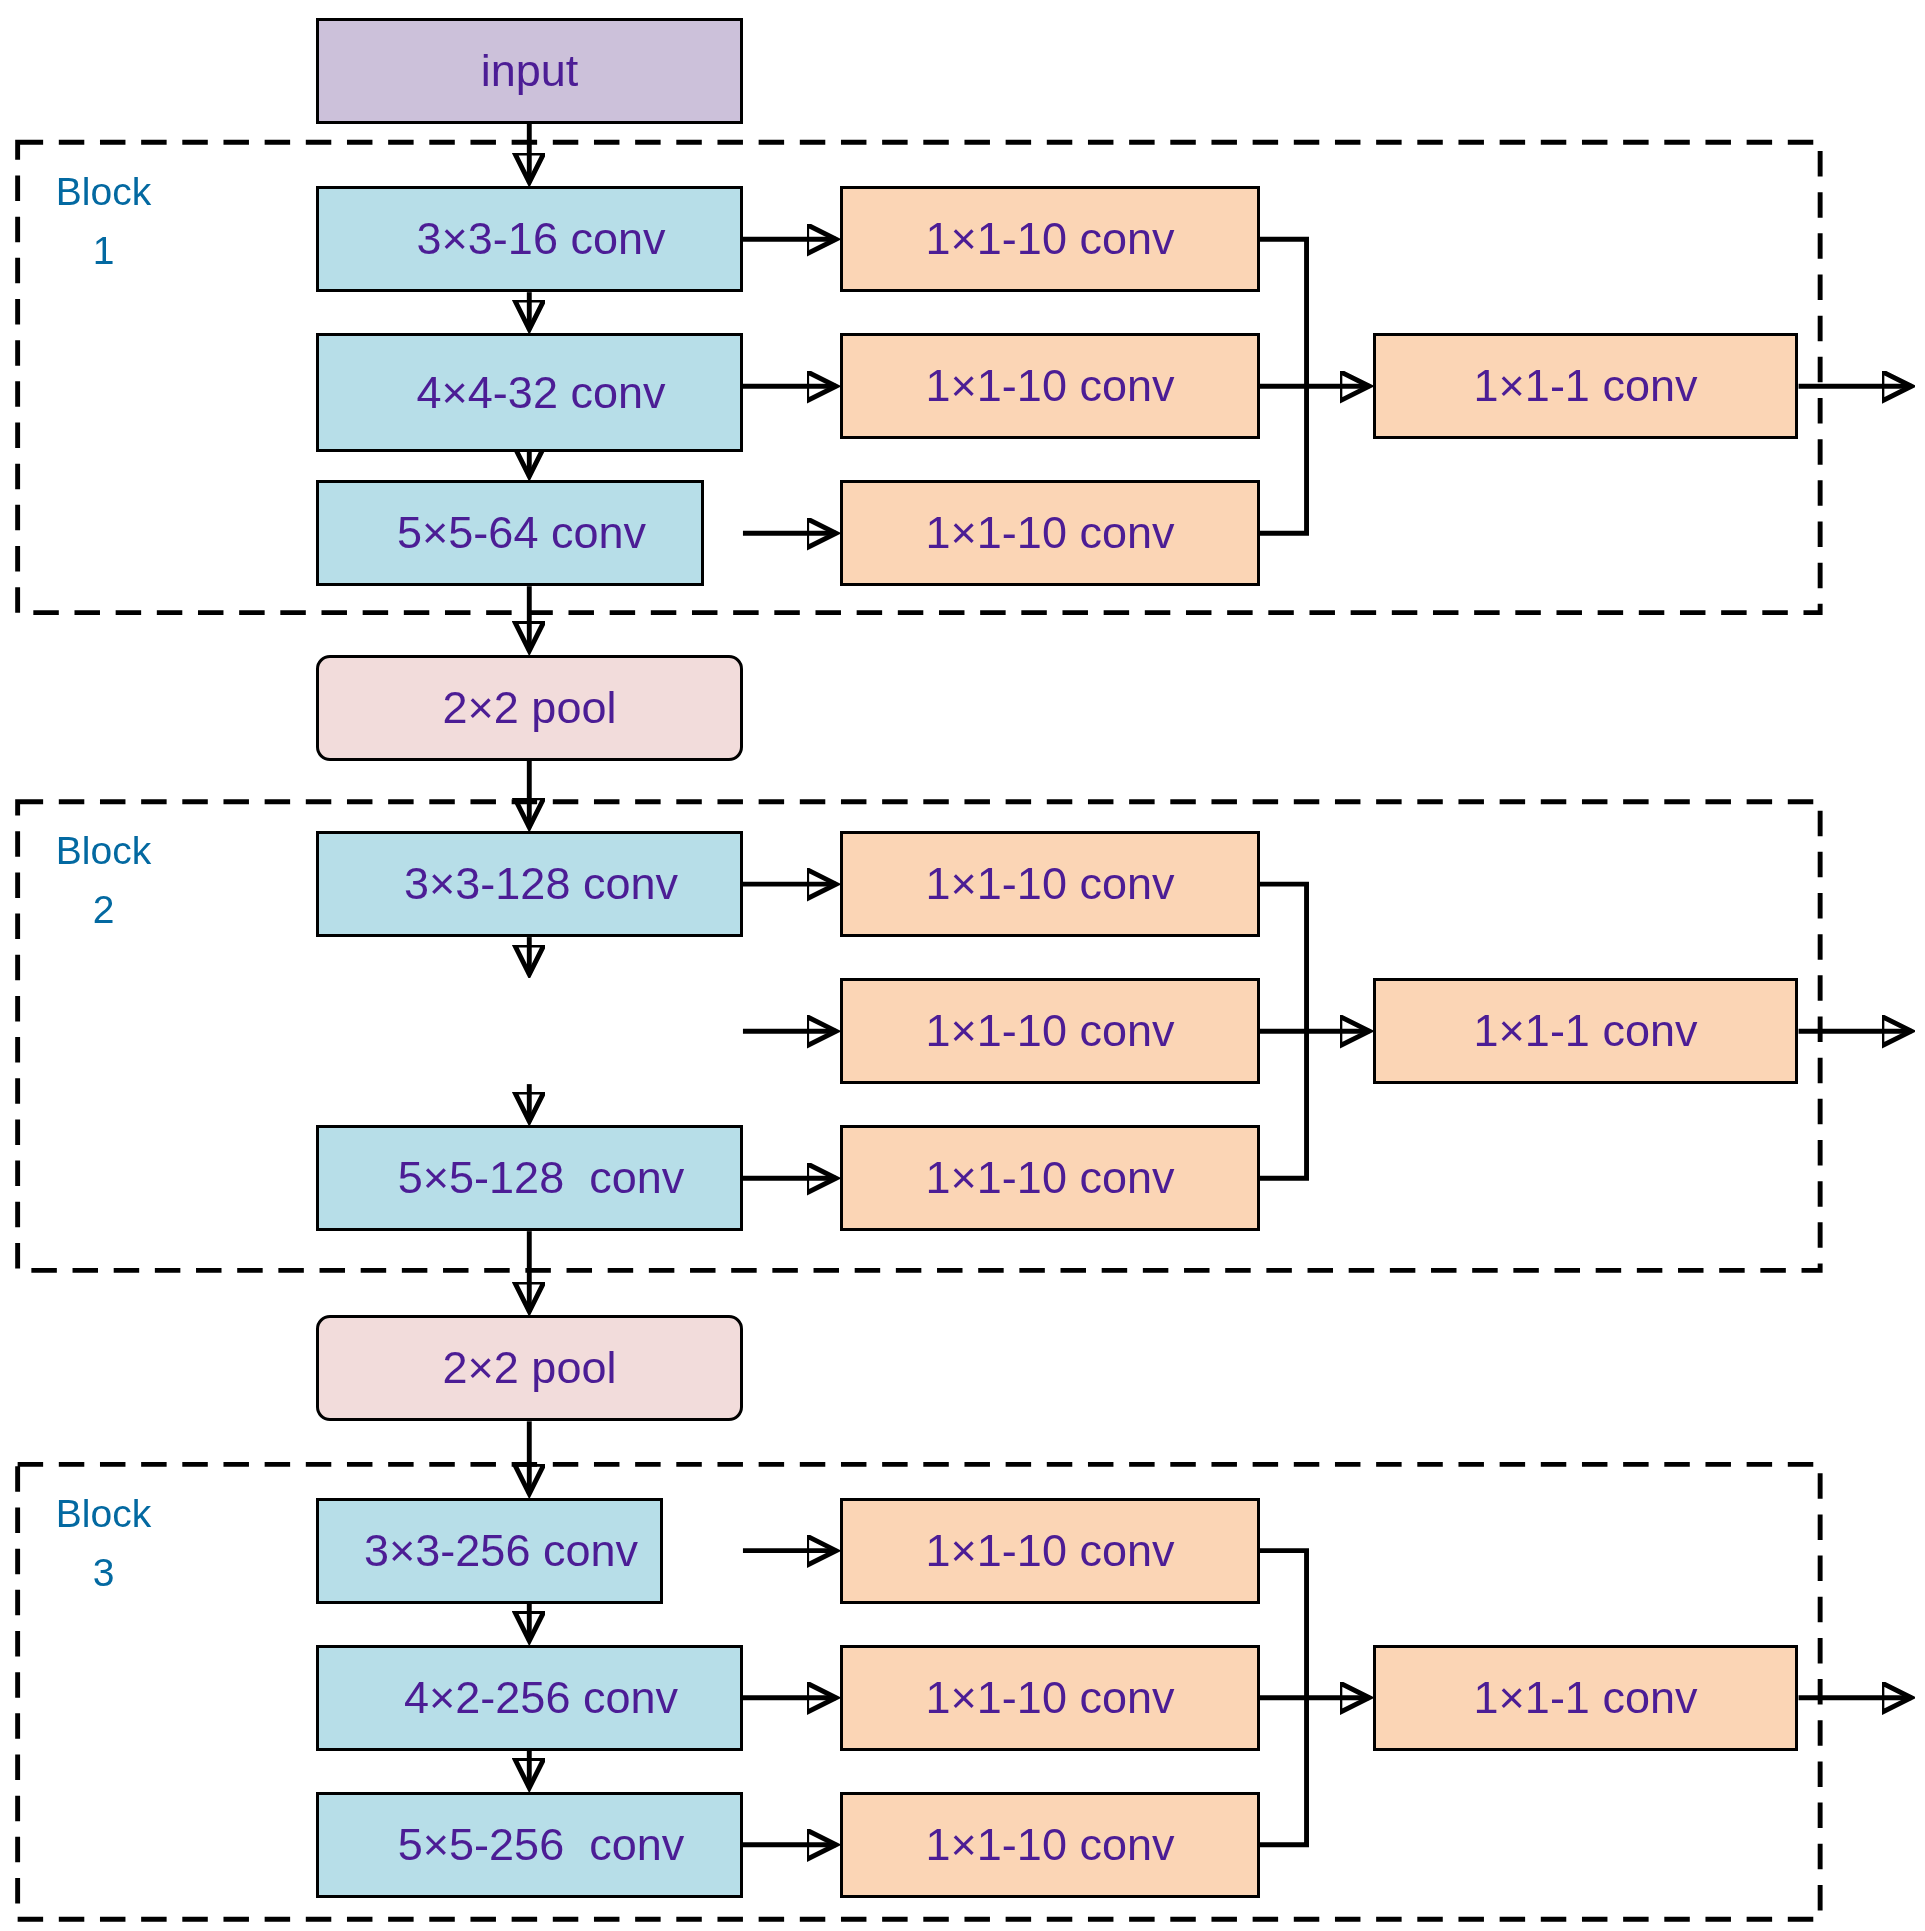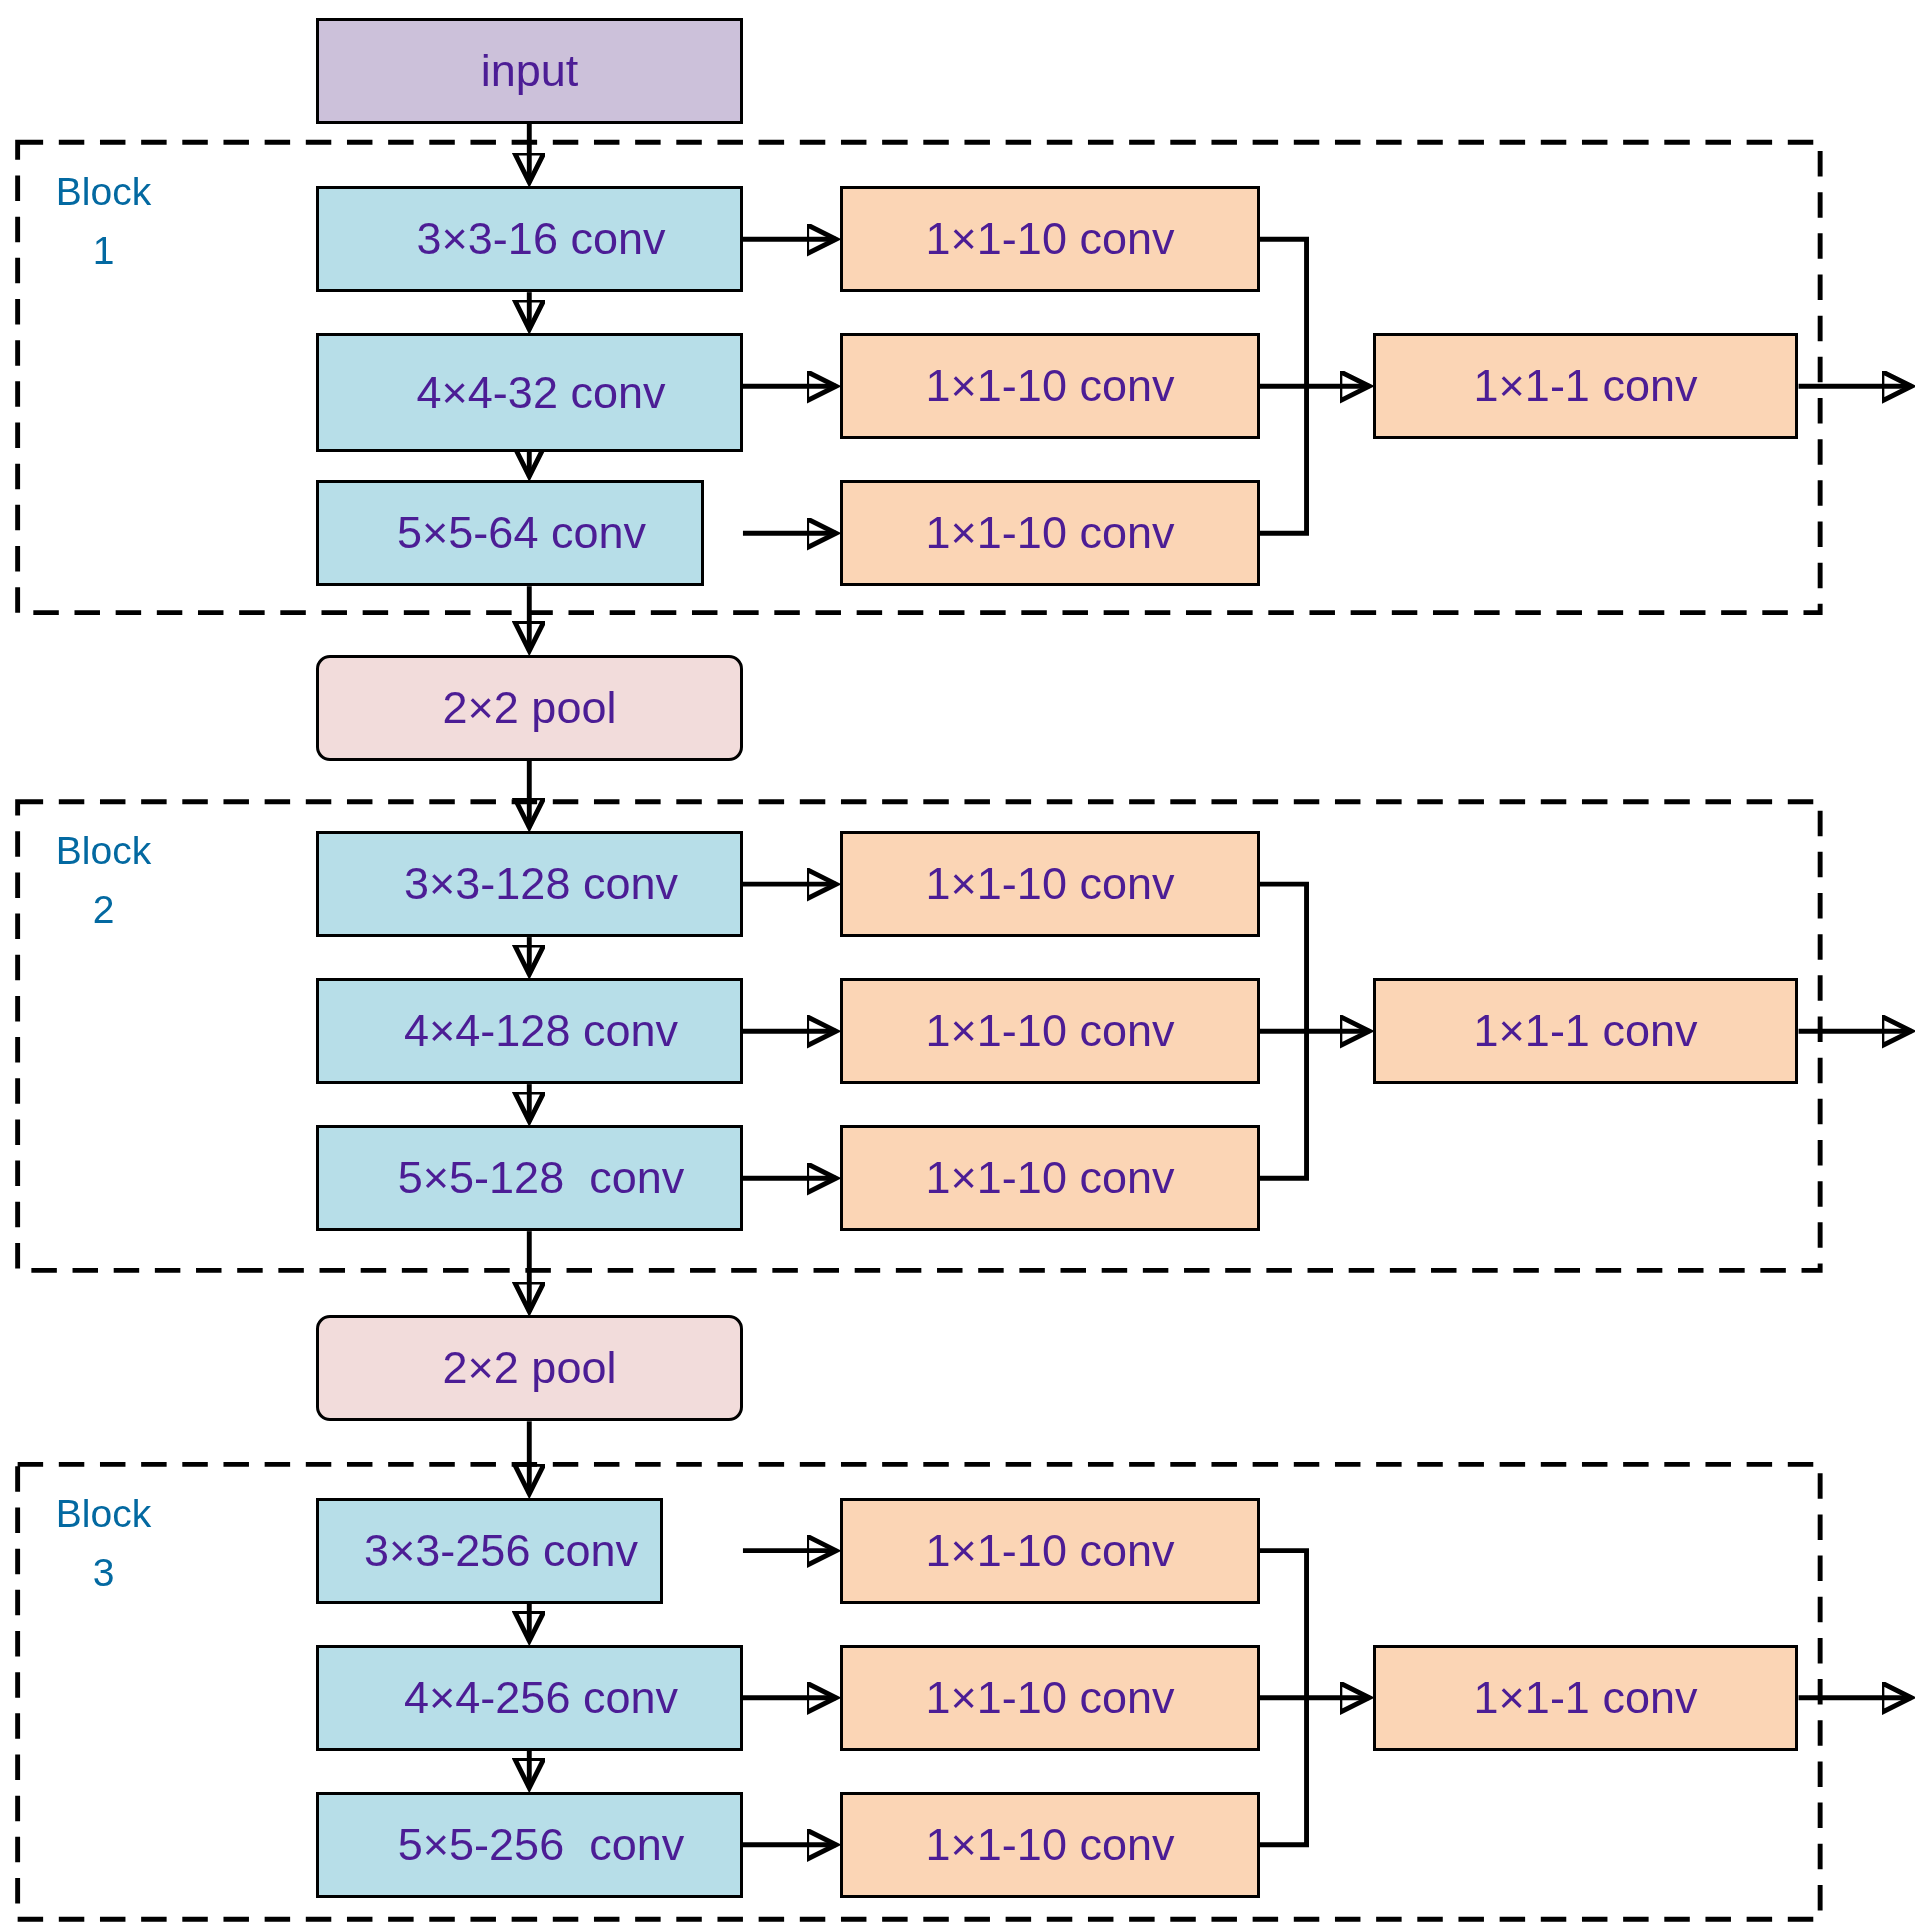--- a/index.html
+++ b/index.html
@@ -113,35 +113,34 @@
   <div class="box branch-fill" style="left:840px;top:480px;width:420px;height:106px">1×1-10 conv</div>
   <div class="box branch-fill" style="left:1373px;top:333px;width:425px;height:106px">1×1-1 conv</div>
 
   <div class="box pool-fill" style="left:316px;top:655px;width:427px;height:106px">2×2 pool</div>
 
   <div class="block-label" style="left:35px;top:821px">
     <div>Block</div>
     <div>2</div>
   </div>
   <div class="box conv-fill" style="left:316px;top:831px;width:427px;height:106px">3×3-128 conv</div>
-  <div class="box conv-fill" style="left:316px;top:978px;width:427px;height:106px">4×4-128 conv</div>
   <div class="box conv-fill" style="left:316px;top:1125px;width:427px;height:106px">5×5-128  conv</div>
   <div class="box branch-fill" style="left:840px;top:831px;width:420px;height:106px">1×1-10 conv</div>
   <div class="box branch-fill" style="left:840px;top:978px;width:420px;height:106px">1×1-10 conv</div>
   <div class="box branch-fill" style="left:840px;top:1125px;width:420px;height:106px">1×1-10 conv</div>
   <div class="box branch-fill" style="left:1373px;top:978px;width:425px;height:106px">1×1-1 conv</div>
 
   <div class="box pool-fill" style="left:316px;top:1315px;width:427px;height:106px">2×2 pool</div>
 
   <div class="block-label" style="left:35px;top:1484px">
     <div>Block</div>
     <div>3</div>
   </div>
   <div class="box conv-fill" style="left:316px;top:1498px;width:347px;height:106px">3×3-256 conv</div>
-  <div class="box conv-fill" style="left:316px;top:1645px;width:427px;height:106px">4×4-256 conv</div>
+  <div class="box conv-fill" style="left:316px;top:1645px;width:427px;height:106px">4×2-256 conv</div>
   <div class="box conv-fill" style="left:316px;top:1792px;width:427px;height:106px">5×5-256  conv</div>
   <div class="box branch-fill" style="left:840px;top:1498px;width:420px;height:106px">1×1-10 conv</div>
   <div class="box branch-fill" style="left:840px;top:1645px;width:420px;height:106px">1×1-10 conv</div>
   <div class="box branch-fill" style="left:840px;top:1792px;width:420px;height:106px">1×1-10 conv</div>
   <div class="box branch-fill" style="left:1373px;top:1645px;width:425px;height:106px">1×1-1 conv</div>
 
 </div>
 
 
 </body></html>

